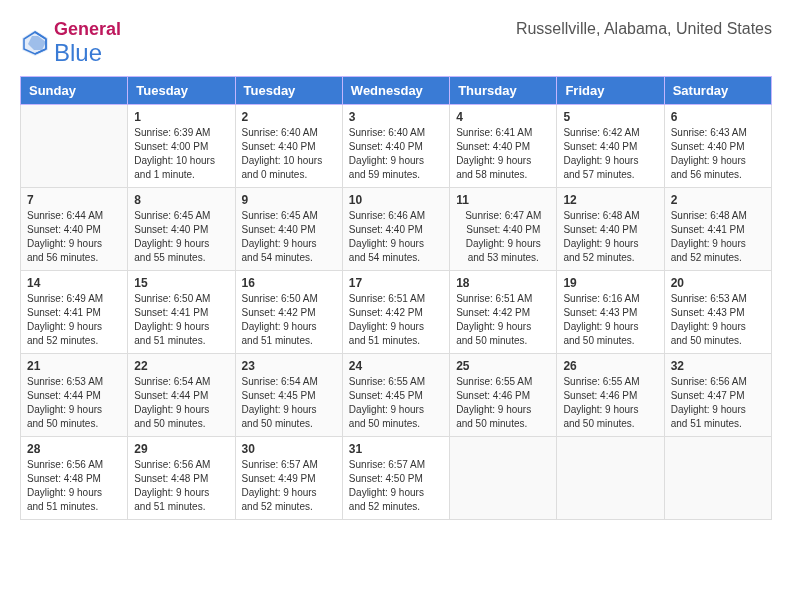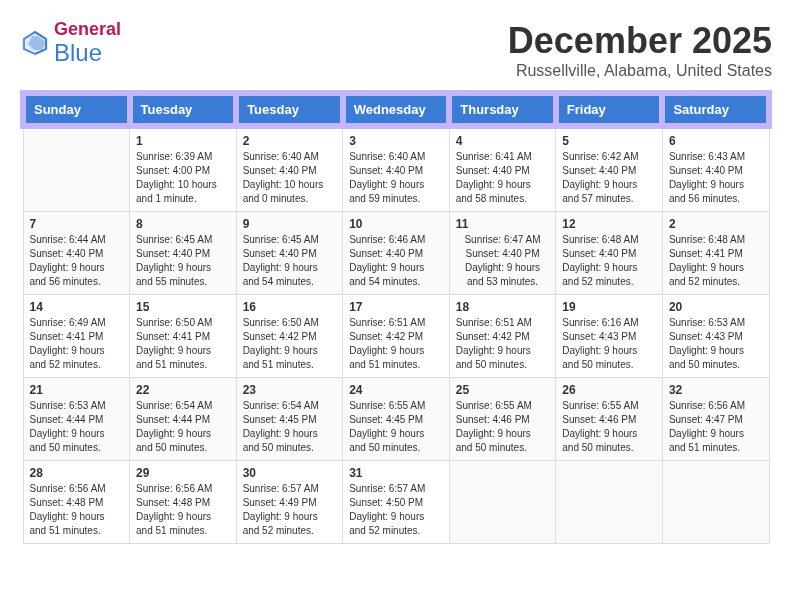--- a/index.html
+++ b/index.html
@@ -56,21 +56,21 @@
       width: 100%;
       border-collapse: collapse;
       border: 1px solid #ccc;
     }
     .calendar th {
       background-color: #3a7bd5;
       color: white;
       text-align: left;
       padding: 6px 8px;
       font-size: 13px;
-      border: 6px solid #c4b5fd;
+      border: 1px solid #c4b5fd;
     }
     .calendar td {
       vertical-align: top;
       padding: 5px 6px;
       font-size: 10.5px;
       color: #333;
       border: 1px solid #ddd;
       width: calc(100% / 7);
       min-height: 80px;
       background: #fff;
@@ -109,21 +109,20 @@
         <path d="M15 4 L26 11" stroke="#3a7bd5" stroke-width="1.5"></path>
         <path d="M26 11 L26 21" stroke="#3a7bd5" stroke-width="1.5"></path>
         <path d="M26 21 L15 26" stroke="#3a7bd5" stroke-width="1.5"></path>
       </svg>
       <div class="logo-text">
         <span class="logo-general">General</span>
         <span class="logo-blue">Blue</span>
       </div>
     </div>
     <div class="title-section">
-      <div class="main-title">December 2025</div>
       <div class="subtitle">Russellville, Alabama, United States</div>
     </div>
   </div>
 
   <table class="calendar">
     <thead>
       <tr>
       <th>Sunday</th>
           <th>Tuesday</th>
           <th>Tuesday</th>

